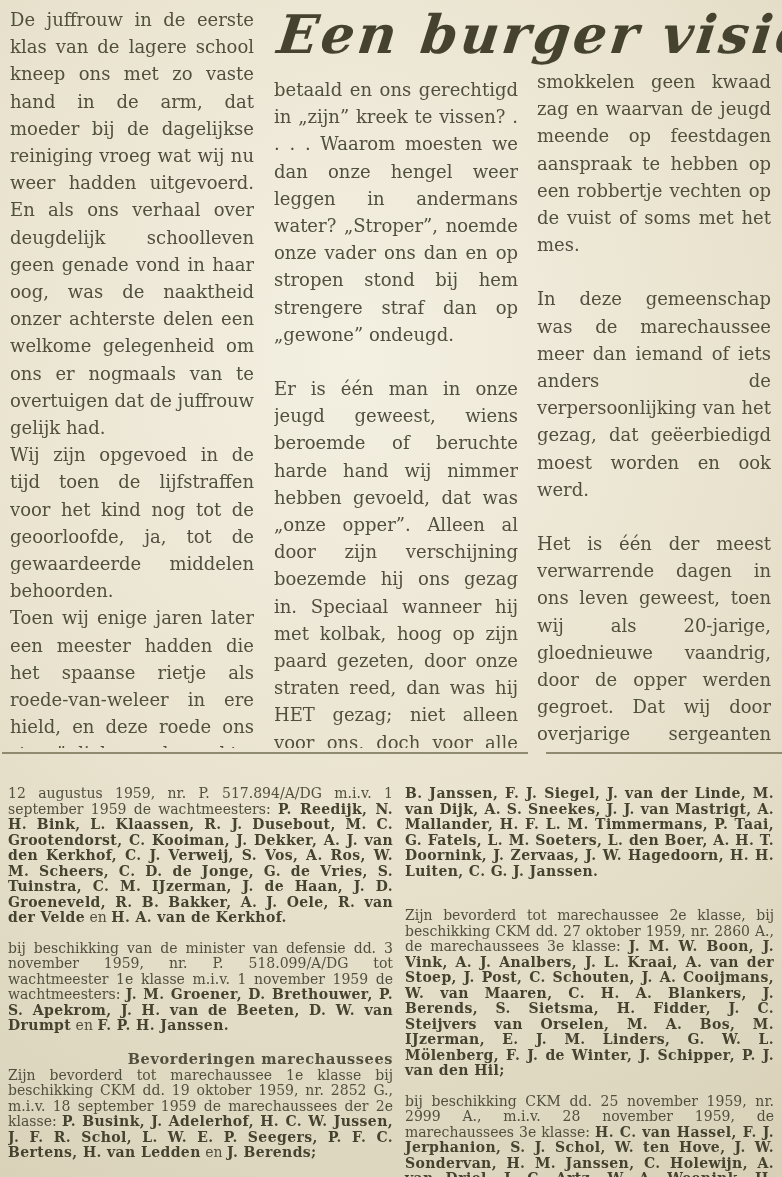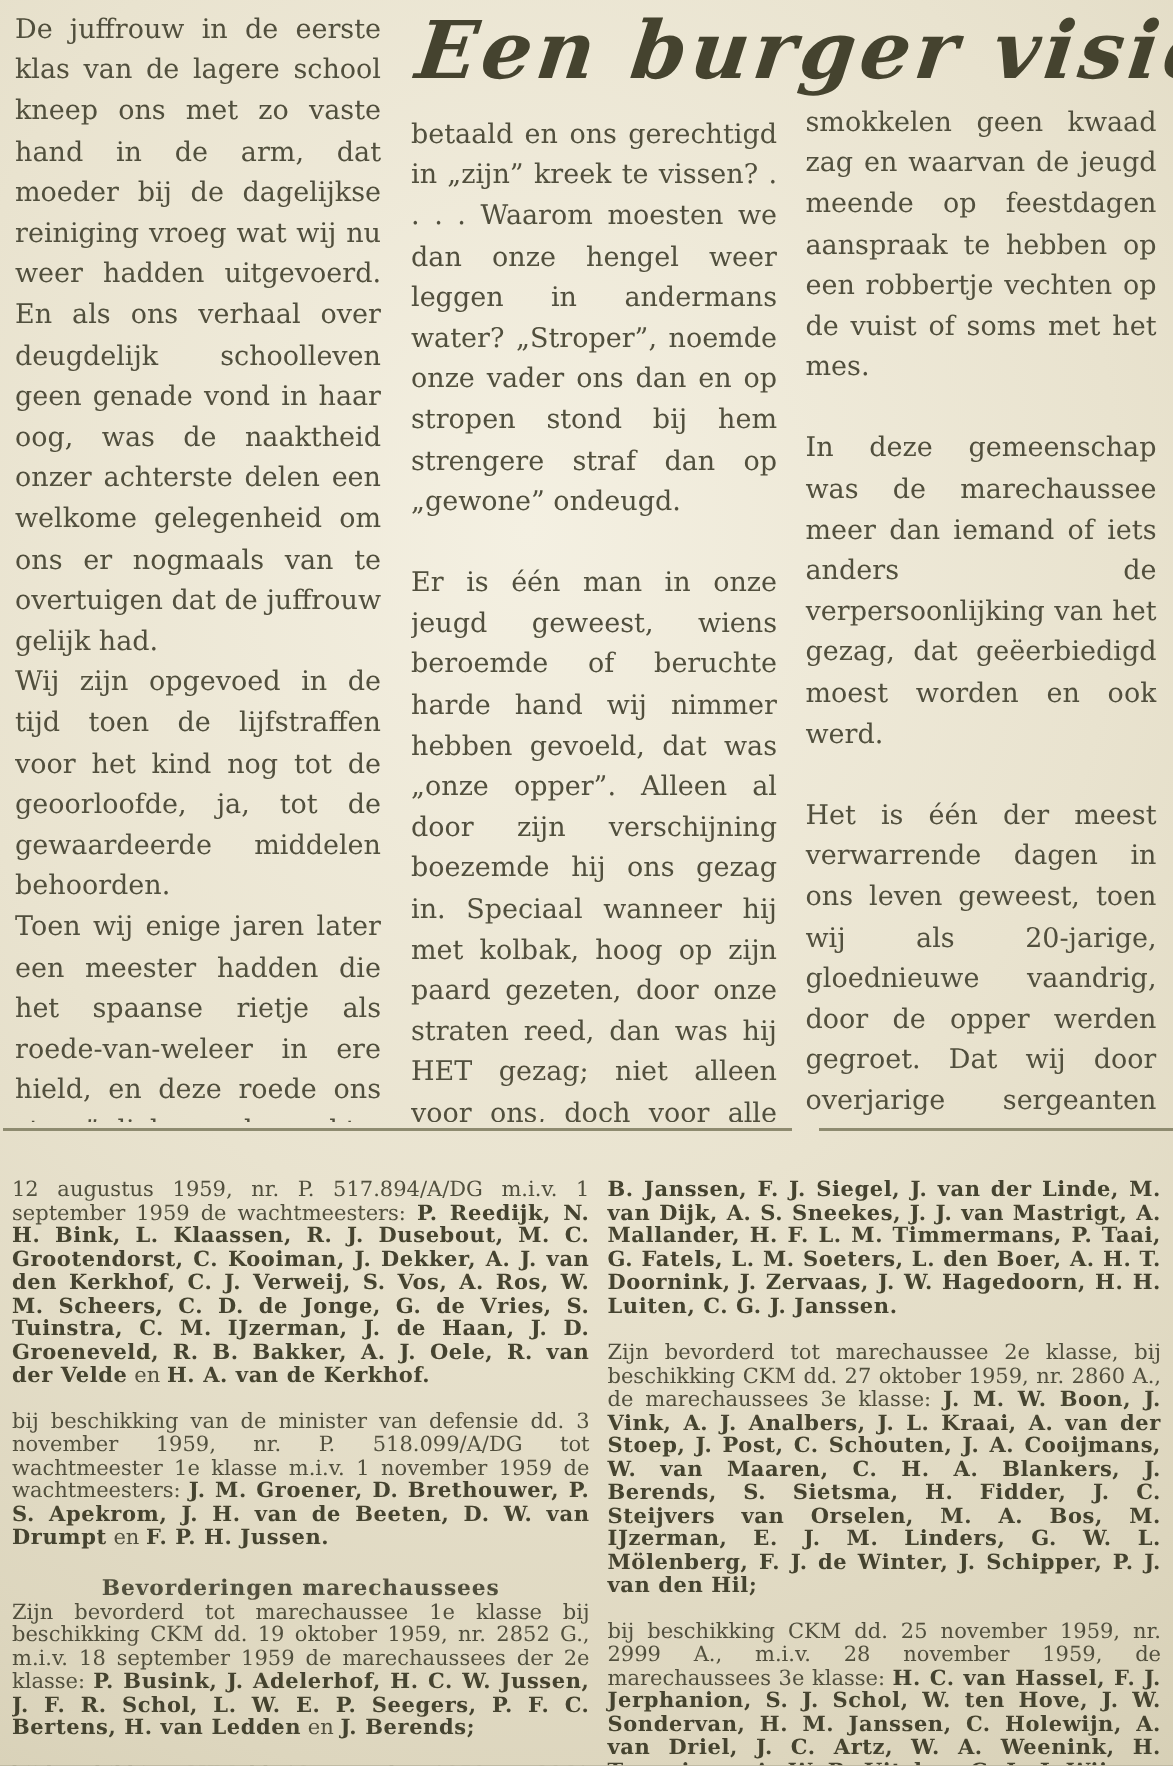--- a/index.html
+++ b/index.html
@@ -55,26 +55,26 @@
   }
   .bcol{
     text-align:justify;
     font-size:14px;line-height:15.5px;
     hyphens:auto;
   }
   .bcol-left{width:385px;margin-right:12px;}
   .bcol-right{width:369px;}
   .bcol p{margin:0;}
   .bcol p.mt{margin-top:15px;}
-  .bcol p.mt-lg{margin-top:16px;}
+  .bcol p.mt-lg{margin-top:29px;}
   .bulletin-heading{
     font-size:14.5px;line-height:16px;
     font-weight:bold;letter-spacing:0.6px;
     margin:17px 0 1px 0;
-    text-align:center;
+    text-align:right;
   }
   .bold-run{font-weight:bold;letter-spacing:0.4px;color:#45432f;}
 </style>
 </head>
 <body>
 
 <div class="page">
 
   <div class="script-title">
     <span class="title-text">Een burger visie</span>
@@ -101,21 +101,21 @@
       <p class="gap">Het is één der meest verwarrende dagen in ons leven geweest, toen wij als 20-jarige, gloednieuwe vaandrig, door de opper werden gegroet. Dat wij door overjarige sergeanten (want die waren er zo omstreeks 1930) en sergeanten-majoor werden gegroet, nu ja, dat hadden we geaccepteerd, diep doordrongen van ons gewicht in onze rang. Doch dat onze eigen opper ons het eerst groette, dat bracht revolutie in onze gevoelens, dat stelde ons voor het eerst voor de vraag naar onze waarde voor de functie die wij op grond van onze rang moesten vervullen. Wij zijn er enige uren stil van geweest.</p>
     </div>
   </div>
 
   <div class="rule rule-left"></div>
   <div class="rule rule-right"></div>
 
   <div class="bulletins">
     <div class="bcol bcol-left">
       <p><span>12 augustus 1959, nr. P. 517.894/A/DG m.i.v. 1 september 1959 de wachtmeesters: </span><span class="bold-run">P. Reedijk, N. H. Bink, L. Klaassen, R. J. Dusebout, M. C. Grootendorst, C. Kooiman, J. Dekker, A. J. van den Kerkhof, C. J. Verweij, S. Vos, A. Ros, W. M. Scheers, C. D. de Jonge, G. de Vries, S. Tuinstra, C. M. IJzerman, J. de Haan, J. D. Groeneveld, R. B. Bakker, A. J. Oele, R. van der Velde</span><span> en </span><span class="bold-run">H. A. van de Kerkhof.</span></p>
-      <p class="mt"><span>bij beschikking van de minister van defensie dd. 3 november 1959, nr. P. 518.099/A/DG tot wachtmeester 1e klasse m.i.v. 1 november 1959 de wachtmeesters: </span><span class="bold-run">J. M. Groener, D. Brethouwer, P. S. Apekrom, J. H. van de Beeten, D. W. van Drumpt</span><span> en </span><span class="bold-run">F. P. H. Jussen.</span></p>
+      <p class="mt"><span>bij beschikking van de minister van defensie dd. 3 november 1959, nr. P. 518.099/A/DG tot wachtmeester 1e klasse m.i.v. 1 november 1959 de wachtmeesters: </span><span class="bold-run">J. M. Groener, D. Brethouwer, P. S. Apekrom, J. H. van de Beeten, D. W. van Drumpt</span><span> en </span><span class="bold-run">F. P. H. Janssen.</span></p>
       <h3 class="bulletin-heading">Bevorderingen marechaussees</h3>
       <p><span>Zijn bevorderd tot marechaussee 1e klasse bij beschikking CKM dd. 19 oktober 1959, nr. 2852 G., m.i.v. 18 september 1959 de marechaussees der 2e klasse: </span><span class="bold-run">P. Busink, J. Adelerhof, H. C. W. Jussen, J. F. R. Schol, L. W. E. P. Seegers, P. F. C. Bertens, H. van Ledden</span><span> en </span><span class="bold-run">J. Berends;</span></p>
       <p class="mt"><span>bij beschikking CKM dd. 12 november 1959, nr. 2961 G., m.i.v. 24 oktober 1959, de marechaussees der 2e klasse: </span></p>
     </div>
     <div class="bcol bcol-right">
       <p><span class="bold-run">B. Janssen, F. J. Siegel, J. van der Linde, M. van Dijk, A. S. Sneekes, J. J. van Mastrigt, A. Mallander, H. F. L. M. Timmermans, P. Taai, G. Fatels, L. M. Soeters, L. den Boer, A. H. T. Doornink, J. Zervaas, J. W. Hagedoorn, H. H. Luiten, C. G. J. Janssen.</span></p>
       <p class="mt-lg"><span>Zijn bevorderd tot marechaussee 2e klasse, bij beschikking CKM dd. 27 oktober 1959, nr. 2860 A., de marechaussees 3e klasse: </span><span class="bold-run">J. M. W. Boon, J. Vink, A. J. Analbers, J. L. Kraai, A. van der Stoep, J. Post, C. Schouten, J. A. Cooijmans, W. van Maaren, C. H. A. Blankers, J. Berends, S. Sietsma, H. Fidder, J. C. Steijvers van Orselen, M. A. Bos, M. IJzerman, E. J. M. Linders, G. W. L. Mölenberg, F. J. de Winter, J. Schipper, P. J. van den Hil;</span></p>
       <p class="mt"><span>bij beschikking CKM dd. 25 november 1959, nr. 2999 A., m.i.v. 28 november 1959, de marechaussees 3e klasse: </span><span class="bold-run">H. C. van Hassel, F. J. Jerphanion, S. J. Schol, W. ten Hove, J. W. Sondervan, H. M. Janssen, C. Holewijn, A. van Driel, J. C. Artz, W. A. Weenink, H. Tamminga, A. W. R. Uitslag, G. L. J. Wijnen, C. H. Bor, D. van Meekeren, S. T. Flonk, C. Freijer, H. Meijer.</span></p>
     </div>
   </div>

